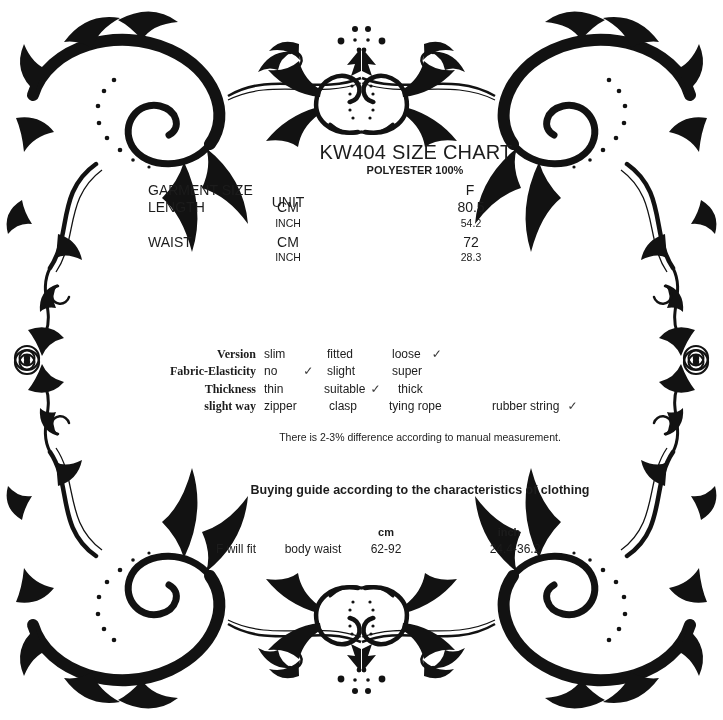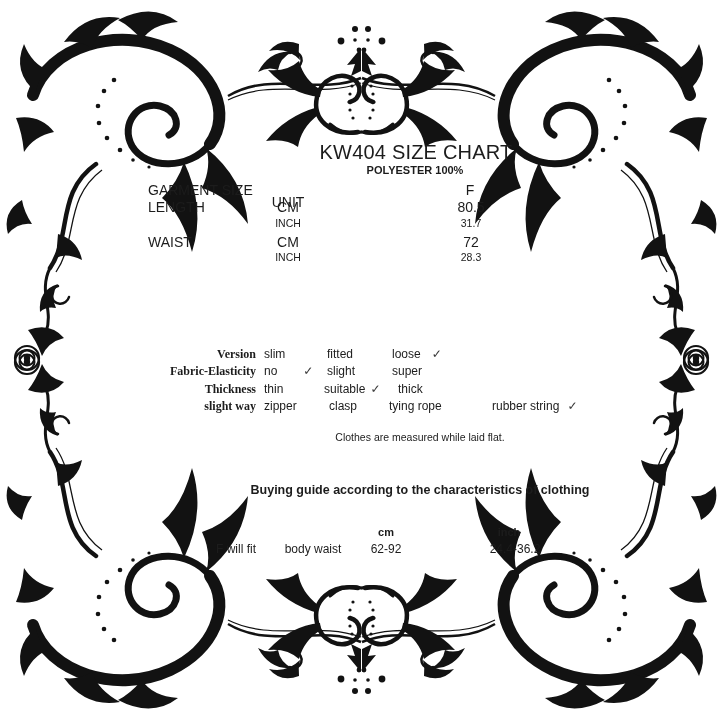--- a/index.html
+++ b/index.html
@@ -100,21 +100,21 @@
     <div class="abs ctr tbl-b" style="left:288px;top:194px">UNIT</div>
     <div class="abs ctr tbl-b" style="left:470px;top:182px">F</div>
 
     <div>
       <span class="abs tbl-b" style="left:148px;top:199px">LENGTH</span>
       <span class="abs ctr tbl-b" style="left:288px;top:199px">CM</span>
       <span class="abs ctr tbl-b" style="left:471px;top:199px">80.5</span>
     </div>
     <div>
       <span class="abs ctr tbl-s" style="left:288px;top:217px">INCH</span>
-      <span class="abs ctr tbl-s" style="left:471px;top:217px">31.7</span>
+      <span class="abs ctr tbl-s" style="left:471px;top:217px">54.2</span>
     </div>
     <div>
       <span class="abs tbl-b" style="left:148px;top:234px">WAIST</span>
       <span class="abs ctr tbl-b" style="left:288px;top:234px">CM</span>
       <span class="abs ctr tbl-b" style="left:471px;top:234px">72</span>
     </div>
     <div>
       <span class="abs ctr tbl-s" style="left:288px;top:251px">INCH</span>
       <span class="abs ctr tbl-s" style="left:471px;top:251px">28.3</span>
     </div>
@@ -142,21 +142,21 @@
     <div>
       <span class="attr-label" style="top:399px">slight way</span>
       <span class="opt" style="left:264px;top:399px">zipper</span>
       <span class="opt" style="left:329px;top:399px">clasp</span>
       <span class="opt" style="left:389px;top:399px">tying rope</span>
       <span class="opt" style="left:492px;top:399px"><span>rubber string</span><span class="check" style="margin-left:8px">✓</span></span>
     </div>
   </div>
 
   <div class="abs" style="left:170px;top:430px;width:500px;text-align:center">
-    <div class="note">Clothes are measured while laid flat.</div>
+    <div class="note">There is 2-3% difference according to manual measurement.</div>
   </div>
 
   <div class="abs ctr guide" style="left:420px;top:483px">Buying guide according to the characteristics of clothing</div>
 
   <div>
     <span class="abs ctr fit-h" style="left:386px;top:526px">cm</span>
     <span class="abs ctr fit-h" style="left:509px;top:526px">inch</span>
     <div>
       <span class="abs ctr fit-c" style="left:236px;top:542px">F will fit</span>
       <span class="abs ctr fit-c" style="left:313px;top:542px">body waist</span>

